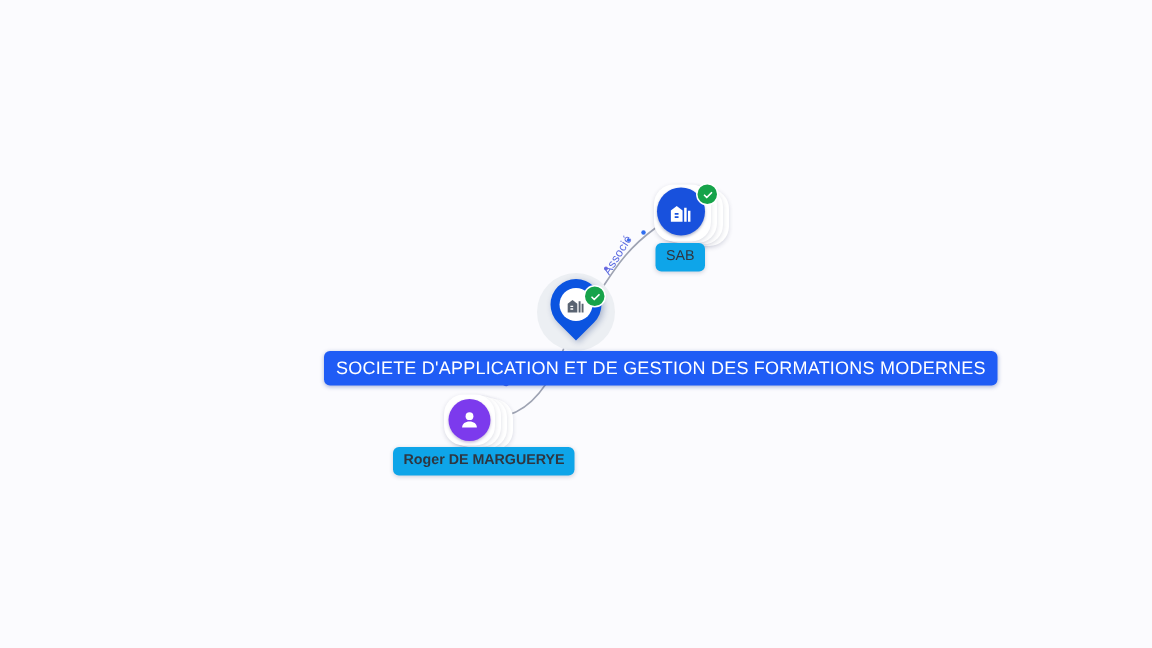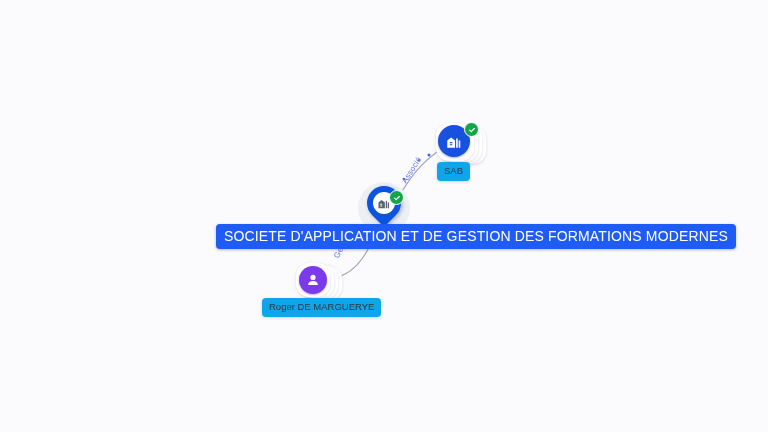--- a/index.html
+++ b/index.html
@@ -184,29 +184,30 @@
     white-space: nowrap;
     box-shadow: 0 1px 3px rgba(40,50,90,0.20);
   }
   #label-sab {
     left: 437px;
     top: 162px;
   }
   #label-person {
     left: 262px;
     top: 298px;
+    font-weight: bold;
   }
 
   .main-label {
     position: absolute;
     left: 216px;
-    top: 224px;
+    top: 234px;
     background: #1f5cf5;
     color: #ffffff;
-    font-size: 14px;
+    font-size: 12px;
     letter-spacing: 0.15px;
     line-height: 1;
     padding: 5px 8px 6px 8px;
     border-radius: 4px;
     white-space: nowrap;
     box-shadow: 0 1px 3px rgba(20,50,150,0.35);
     z-index: 8;
   }
 
   

